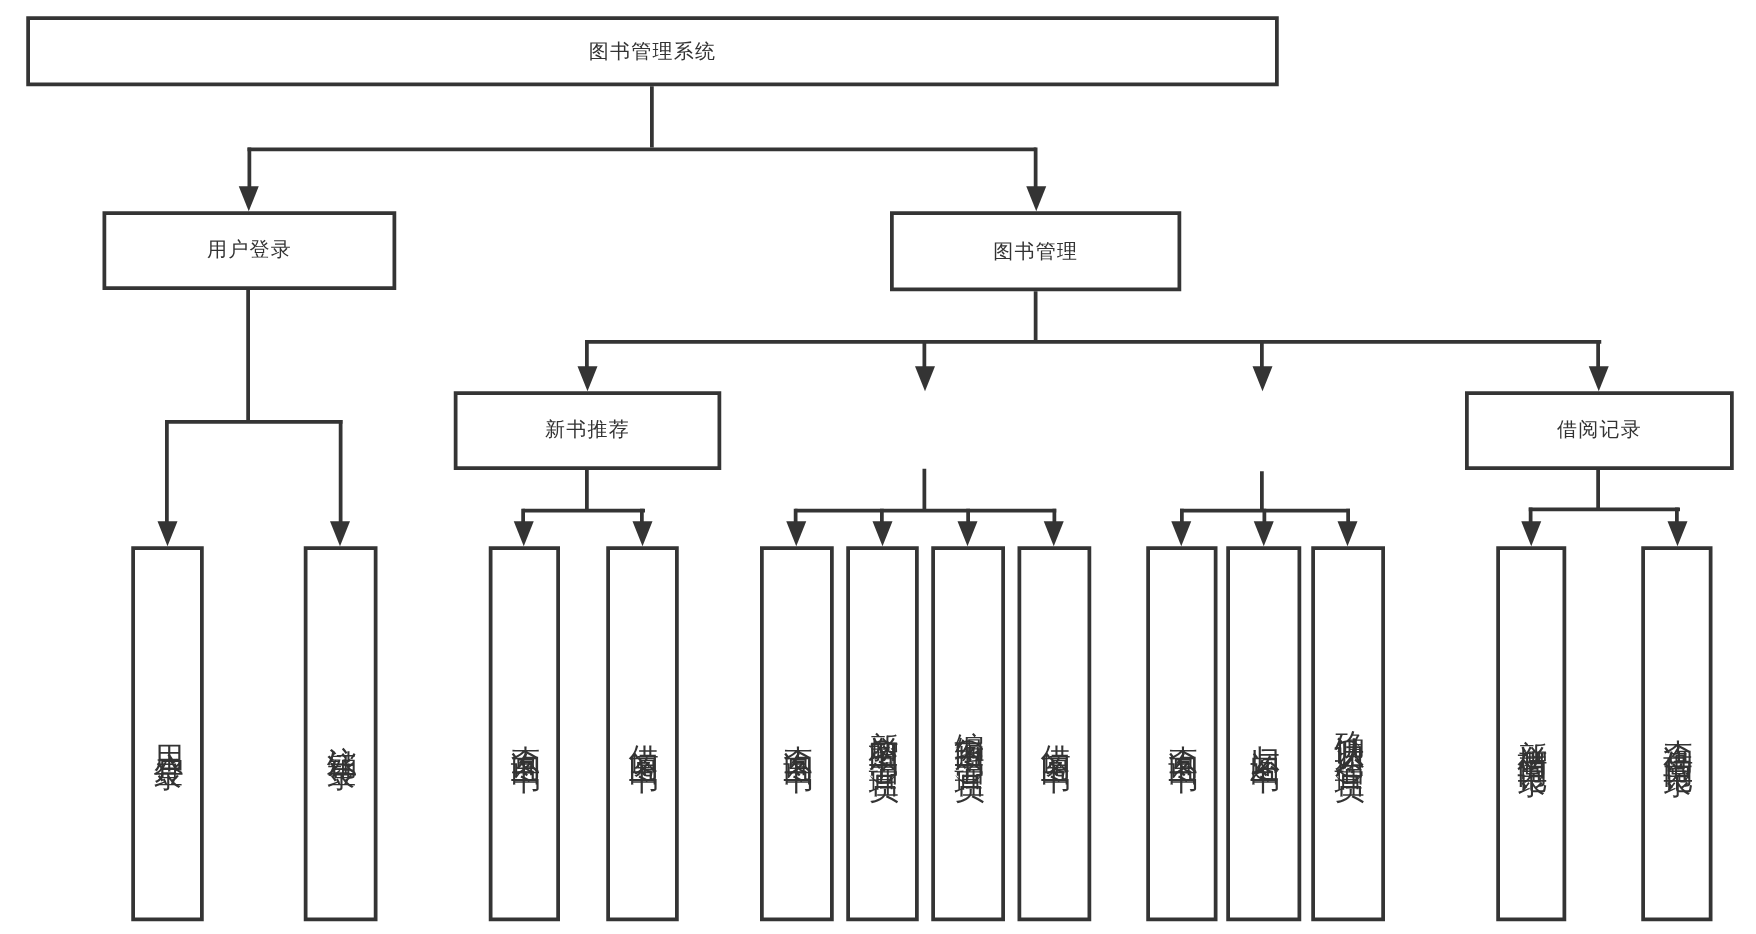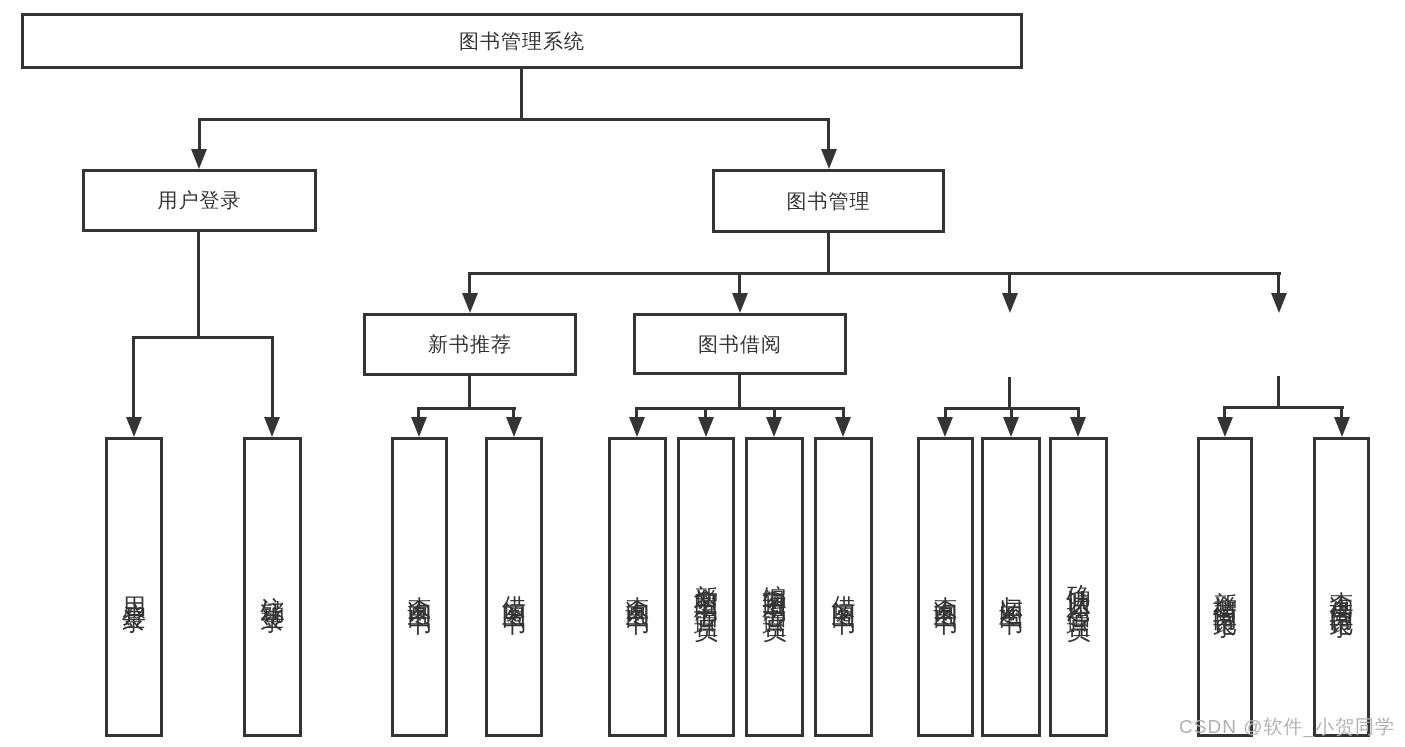--- a/index.html
+++ b/index.html
@@ -14,21 +14,21 @@
   .box {
     position: absolute;
     box-sizing: border-box;
     border: 3px solid #343434;
     background: #ffffff;
     display: flex;
     align-items: center;
     justify-content: center;
     color: #333333;
   }
-  .hbox { font-size: 20px; letter-spacing: 1px; white-space: nowrap; }
+  .hbox { font-size: 16px; letter-spacing: 1px; white-space: nowrap; }
   .vbox { top: 437px; height: 300px; }
   .vbox span {
     writing-mode: vertical-rl;
     text-orientation: mixed;
     font-size: 24px;
     letter-spacing: 5px;
     line-height: 1;
     color: #333333;
   }
   .vline, .hline { position: absolute; background: #343434; }
@@ -64,22 +64,22 @@
   <div class="box hbox" style="left:82px;top:169px;width:235px;height:63px">
     <span>用户登录</span>
   </div>
   <div class="box hbox" style="left:363px;top:313px;width:214px;height:63px">
     <span>新书推荐</span>
   </div>
 
   <div class="box hbox" style="left:712px;top:169px;width:233px;height:64px">
     <span>图书管理</span>
   </div>
-  <div class="box hbox" style="left:633px;top:313px;width:214px;height:62px">
-    <span>图书借阅</span>
+  <div class="box hbox" style="left:1172px;top:313px;width:215px;height:63px">
+    <span>借阅记录</span>
   </div>
 
   <div class="box vbox" style="left:105px;width:58px">
     <span>用户登录</span>
   </div>
   <div class="box vbox" style="left:243px;width:59px">
     <span>注销登录</span>
   </div>
 
   <div class="box vbox" style="left:391px;width:57px">
@@ -171,15 +171,14 @@
   <div class="vline" style="left:1077px;top:407px;height:12px"></div>
   <div class="arrow" style="left:1070px;top:417px"></div>
 
   <div class="vline" style="left:1277px;top:376px;height:32px"></div>
   <div class="hline" style="left:1223px;top:406px;width:121px"></div>
   <div class="vline" style="left:1223px;top:406px;height:13px"></div>
   <div class="arrow" style="left:1217px;top:417px"></div>
   <div class="vline" style="left:1340px;top:406px;height:13px"></div>
   <div class="arrow" style="left:1334px;top:417px"></div>
 
-  <div class="watermark">CSDN @软件_小贺同学</div>
 
 </div>
 
 </body></html>

